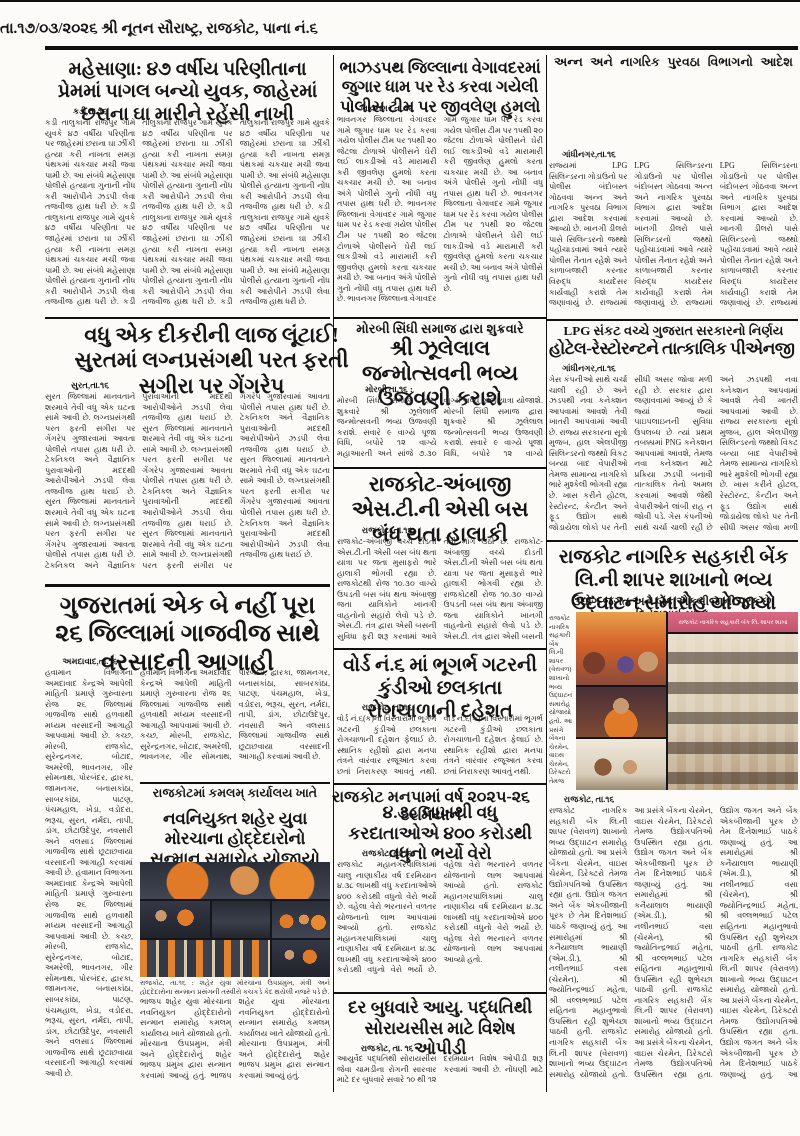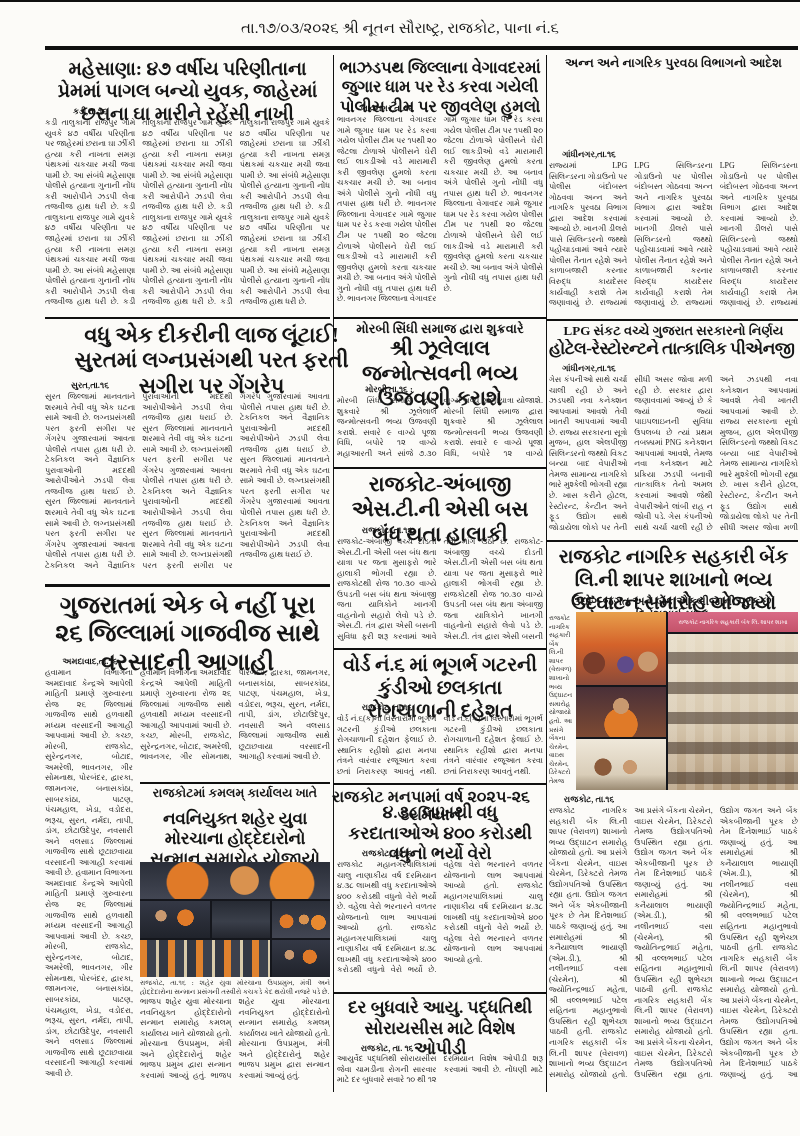--- a/index.html
+++ b/index.html
@@ -1,21 +1,21 @@
 <!DOCTYPE html>
 <html><head>
 <meta charset="utf-8">
 <style>
   html,body{margin:0;padding:0;}
   body{background:#e9e7e2;}
   #page{position:relative;width:800px;height:1136px;background:#fcfbf8;color:#151515;
         font-family:"Liberation Serif","DejaVu Serif",serif;overflow:hidden;}
   .rule-h{position:absolute;background:#101010;height:2px;}
   .rule-v{position:absolute;background:#101010;width:1px;}
-  .dateline{position:absolute;left:0;width:100%;text-align:center;font-weight:normal;font-size:15px;}
+  .dateline{position:absolute;left:0;width:100%;font-weight:bold;font-size:15px;}
   .hl{position:absolute;font-weight:bold;text-align:center;line-height:1.18;letter-spacing:-0.2px;}
   .kicker{position:absolute;font-weight:bold;text-align:center;font-size:12.5px;line-height:1.1;}
   .byline{position:absolute;font-weight:bold;font-size:8.5px;text-align:center;line-height:1.1;}
   .subhead{position:absolute;font-weight:bold;font-size:11.5px;text-align:center;line-height:1.15;}
   .body-txt{position:absolute;font-size:8px;line-height:1.32;text-align:justify;overflow:hidden;
             column-gap:7px;color:#222;word-break:break-word;font-family:"Liberation Serif","DejaVu Serif",serif;}
   .c1{column-count:1}.c2{column-count:2}.c3{column-count:3}
   .caption{position:absolute;font-size:7px;line-height:1.25;text-align:justify;overflow:hidden;color:#222;}
   .collage{position:absolute;display:grid;gap:2px;background:#14161c;overflow:hidden;}
   .tile{width:100%;height:100%;}
@@ -127,21 +127,21 @@
   <div class="hl" style="left:337px;top:802px;width:206px;font-size:17.5px;">૪.૩૮ લાખથી વધુ કરદાતાઓએ ૪૦૦ કરોડથી વધુનો ભર્યો વેરો</div>
   <div class="byline" style="left:337px;top:849px;width:100px;">રાજકોટ, તા.૧૬</div>
   <div class="body-txt c2" style="left:337px;top:860px;width:206px;height:128px;">રાજકોટ મહાનગરપાલિકામાં ચાલુ નાણાકીય વર્ષ દરમિયાન ૪.૩૮ લાખથી વધુ કરદાતાઓએ ૪૦૦ કરોડથી વધુનો વેરો ભર્યો છે. વહેલા વેરો ભરનારને વળતર યોજનાનો લાભ આપવામાં આવ્યો હતો. રાજકોટ મહાનગરપાલિકામાં ચાલુ નાણાકીય વર્ષ દરમિયાન ૪.૩૮ લાખથી વધુ કરદાતાઓએ ૪૦૦ કરોડથી વધુનો વેરો ભર્યો છે. વહેલા વેરો ભરનારને વળતર યોજનાનો લાભ આપવામાં આવ્યો હતો. રાજકોટ મહાનગરપાલિકામાં ચાલુ નાણાકીય વર્ષ દરમિયાન ૪.૩૮ લાખથી વધુ કરદાતાઓએ ૪૦૦ કરોડથી વધુનો વેરો ભર્યો છે. વહેલા વેરો ભરનારને વળતર યોજનાનો લાભ આપવામાં આવ્યો હતો.</div>
 
   <div class="rule-h" style="left:334px;top:992px;width:212px;"></div>
 
   <div class="hl" style="left:337px;top:997px;width:206px;font-size:17.5px;">દર બુધવારે આયુ. પદ્ધતિથી સોરાયસીસ માટે વિશેષ ઓપીડી</div>
   <div class="byline" style="left:337px;top:1044px;width:100px;">રાજકોટ, તા. ૧૬</div>
   <div class="body-txt c2" style="left:337px;top:1054px;width:206px;height:36px;">આયુર્વેદ પદ્ધતિથી સોરાયસીસ જેવા ચામડીના રોગની સારવાર માટે દર બુધવારે સવારે ૧૦ થી ૧૨ દરમિયાન વિશેષ ઓપીડી શરૂ કરવામાં આવી છે. નોંધણી માટે નંબર-૧૧૧૩ પર સંપર્ક કરવા જણાવાયું છે.</div>
 
-  <div class="kicker" style="left:549px;top:57px;width:249px;">અન્ન અને નાગરિક પુરવઠા વિભાગનો આદેશ</div>
+  <div class="kicker" style="left:549px;top:57px;width:249px;font-family:Liberation Mono, monospace;">અન્ન અને નાગરિક પુરવઠા વિભાગનો આદેશ</div>
   <div class="byline" style="left:549px;top:150px;width:80px;">ગાંધીનગર,તા.૧૬</div>
   <div class="body-txt c3" style="left:549px;top:161px;width:249px;height:155px;">રાજ્યમાં LPG સિલિન્ડરના ગોડાઉનો પર પોલીસ બંદોબસ્ત ગોઠવવા અન્ન અને નાગરિક પુરવઠા વિભાગ દ્વારા આદેશ કરવામાં આવ્યો છે. ખાનગી ડીલરો પાસે સિલિન્ડરનો જથ્થો પહોંચાડવામાં આવે ત્યારે પોલીસ તૈનાત રહેશે અને કાળાબજારી કરનાર વિરુદ્ધ કાયદેસર કાર્યવાહી કરાશે તેમ જણાવાયું છે. રાજ્યમાં LPG સિલિન્ડરના ગોડાઉનો પર પોલીસ બંદોબસ્ત ગોઠવવા અન્ન અને નાગરિક પુરવઠા વિભાગ દ્વારા આદેશ કરવામાં આવ્યો છે. ખાનગી ડીલરો પાસે સિલિન્ડરનો જથ્થો પહોંચાડવામાં આવે ત્યારે પોલીસ તૈનાત રહેશે અને કાળાબજારી કરનાર વિરુદ્ધ કાયદેસર કાર્યવાહી કરાશે તેમ જણાવાયું છે. રાજ્યમાં LPG સિલિન્ડરના ગોડાઉનો પર પોલીસ બંદોબસ્ત ગોઠવવા અન્ન અને નાગરિક પુરવઠા વિભાગ દ્વારા આદેશ કરવામાં આવ્યો છે. ખાનગી ડીલરો પાસે સિલિન્ડરનો જથ્થો પહોંચાડવામાં આવે ત્યારે પોલીસ તૈનાત રહેશે અને કાળાબજારી કરનાર વિરુદ્ધ કાયદેસર કાર્યવાહી કરાશે તેમ જણાવાયું છે. રાજ્યમાં LPG સિલિન્ડરના ગોડાઉનો પર પોલીસ બંદોબસ્ત ગોઠવવા અન્ન અને નાગરિક પુરવઠા વિભાગ દ્વારા આદેશ કરવામાં આવ્યો છે. ખાનગી ડીલરો પાસે સિલિન્ડરનો જથ્થો પહોંચાડવામાં આવે ત્યારે પોલીસ તૈનાત રહેશે અને કાળાબજારી કરનાર વિરુદ્ધ કાયદેસર કાર્યવાહી કરાશે તેમ જણાવાયું છે.</div>
 
   <div class="rule-h" style="left:547px;top:319px;width:251px;"></div>
 
   <div class="kicker" style="left:549px;top:324px;width:249px;font-size:13px;text-align:center;">LPG સંકટ વચ્ચે ગુજરાત સરકારનો નિર્ણય</div>
   <div class="hl" style="left:549px;top:339px;width:249px;font-size:17px;white-space:nowrap;letter-spacing:-0.6px;overflow:hidden;">હોટેલ-રેસ્ટોરન્ટને તાત્કાલિક પીએનજી કનેક્શન મળશે</div>
   <div class="byline" style="left:549px;top:364px;width:80px;">ગાંધીનગર,તા.૧૬</div>
   <div class="body-txt c3" style="left:549px;top:375px;width:249px;height:162px;">ગેસ કંપનીઓ સાથે ચર્ચા ચાલી રહી છે અને ઝડપથી નવા કનેક્શન આપવામાં આવશે તેવી ખાતરી આપવામાં આવી છે. રાજ્ય સરકારના સૂત્રો મુજબ, હાલ એલપીજી સિલિન્ડરનો જથ્થો વિકટ બન્યા બાદ વેપારીઓ તેમજ સામાન્ય નાગરિકો ભારે મુશ્કેલી ભોગવી રહ્યા છે. ખાસ કરીને હોટલ, રેસ્ટોરન્ટ, કેન્ટીન અને ફૂડ ઉદ્યોગ સાથે જોડાયેલા લોકો પર તેની સીધી અસર જોવા મળી રહી છે. સરકાર દ્વારા જણાવવામાં આવ્યું છે કે જ્યાં જ્યાં પાઇપલાઇનની સુવિધા ઉપલબ્ધ છે ત્યાં પ્રથમ તબક્કામાં PNG કનેક્શન આપવામાં આવશે, તેમજ નવા કનેક્શન માટે પ્રક્રિયા ઝડપી બનાવી તાત્કાલિક તેનો અમલ કરવામાં આવશે જેથી વેપારીઓને લાંબી રાહ ન જોવી પડે. ગેસ કંપનીઓ સાથે ચર્ચા ચાલી રહી છે અને ઝડપથી નવા કનેક્શન આપવામાં આવશે તેવી ખાતરી આપવામાં આવી છે. રાજ્ય સરકારના સૂત્રો મુજબ, હાલ એલપીજી સિલિન્ડરનો જથ્થો વિકટ બન્યા બાદ વેપારીઓ તેમજ સામાન્ય નાગરિકો ભારે મુશ્કેલી ભોગવી રહ્યા છે. ખાસ કરીને હોટલ, રેસ્ટોરન્ટ, કેન્ટીન અને ફૂડ ઉદ્યોગ સાથે જોડાયેલા લોકો પર તેની સીધી અસર જોવા મળી રહી છે. સરકાર દ્વારા જણાવવામાં આવ્યું છે કે જ્યાં જ્યાં પાઇપલાઇનની સુવિધા ઉપલબ્ધ છે ત્યાં પ્રથમ તબક્કામાં PNG કનેક્શન આપવામાં આવશે, તેમજ નવા કનેક્શન માટે પ્રક્રિયા ઝડપી બનાવી તાત્કાલિક તેનો અમલ કરવામાં આવશે જેથી વેપારીઓને લાંબી રાહ ન જોવી પડે.</div>
 

